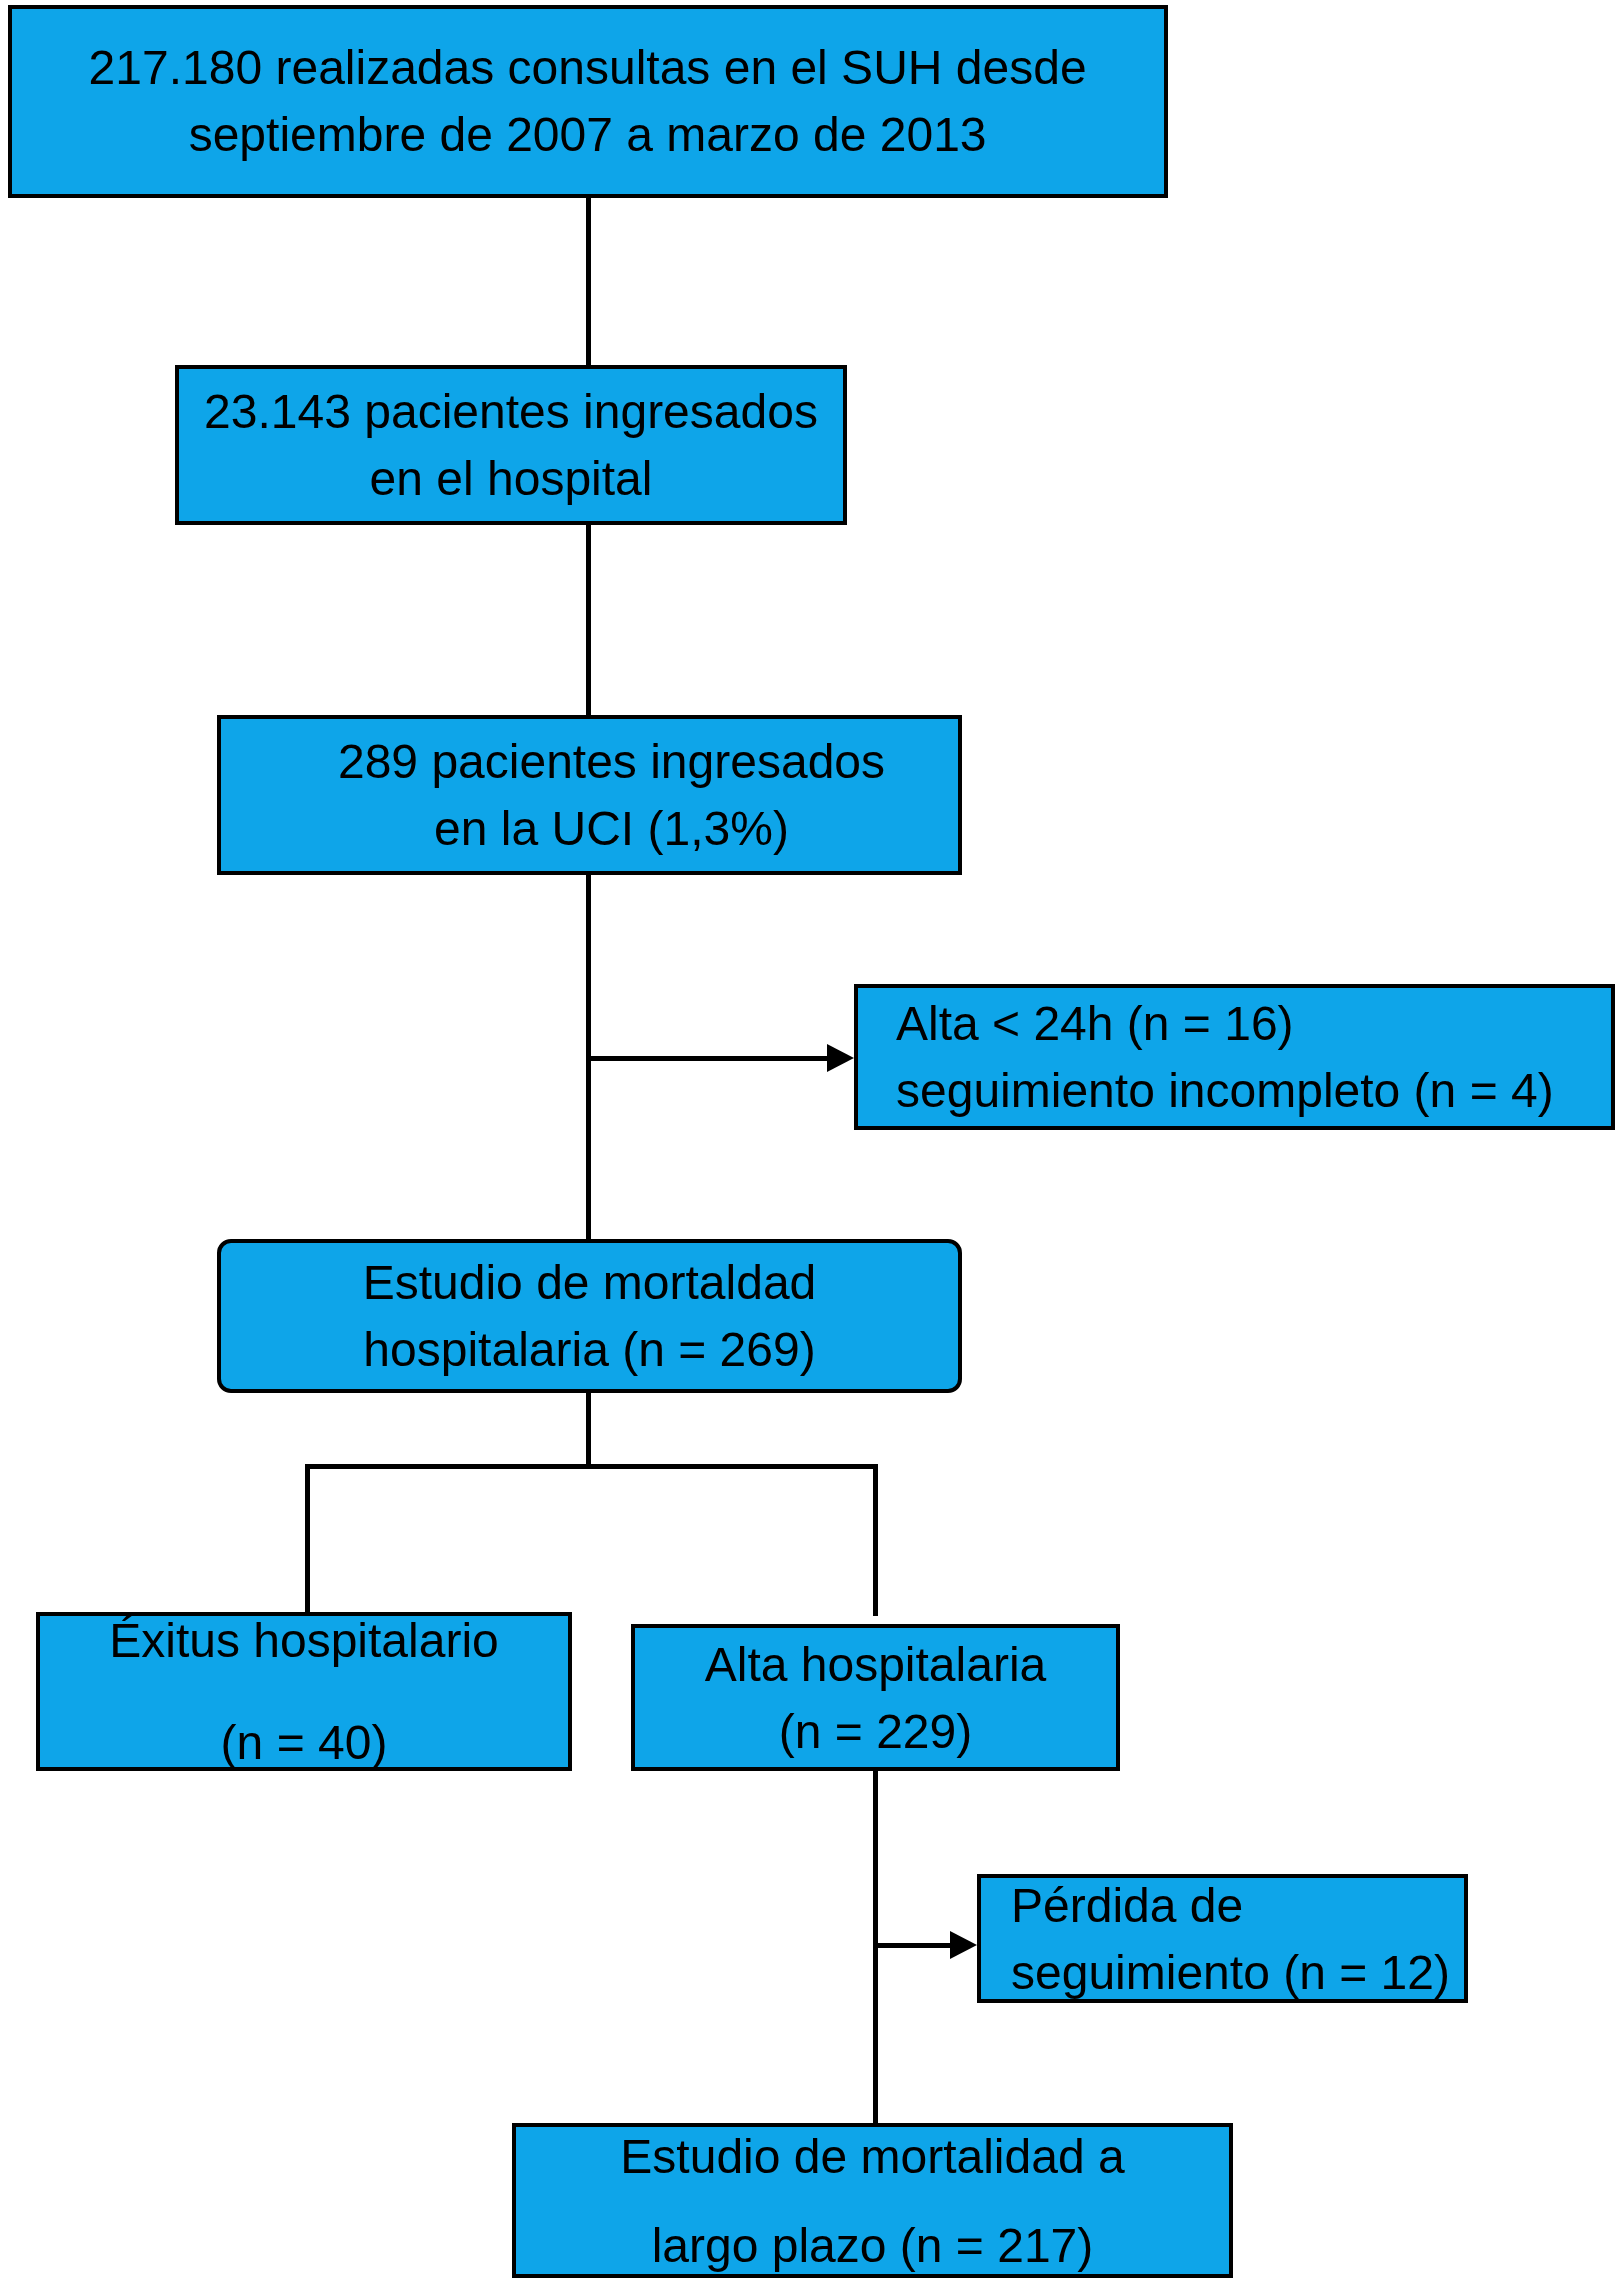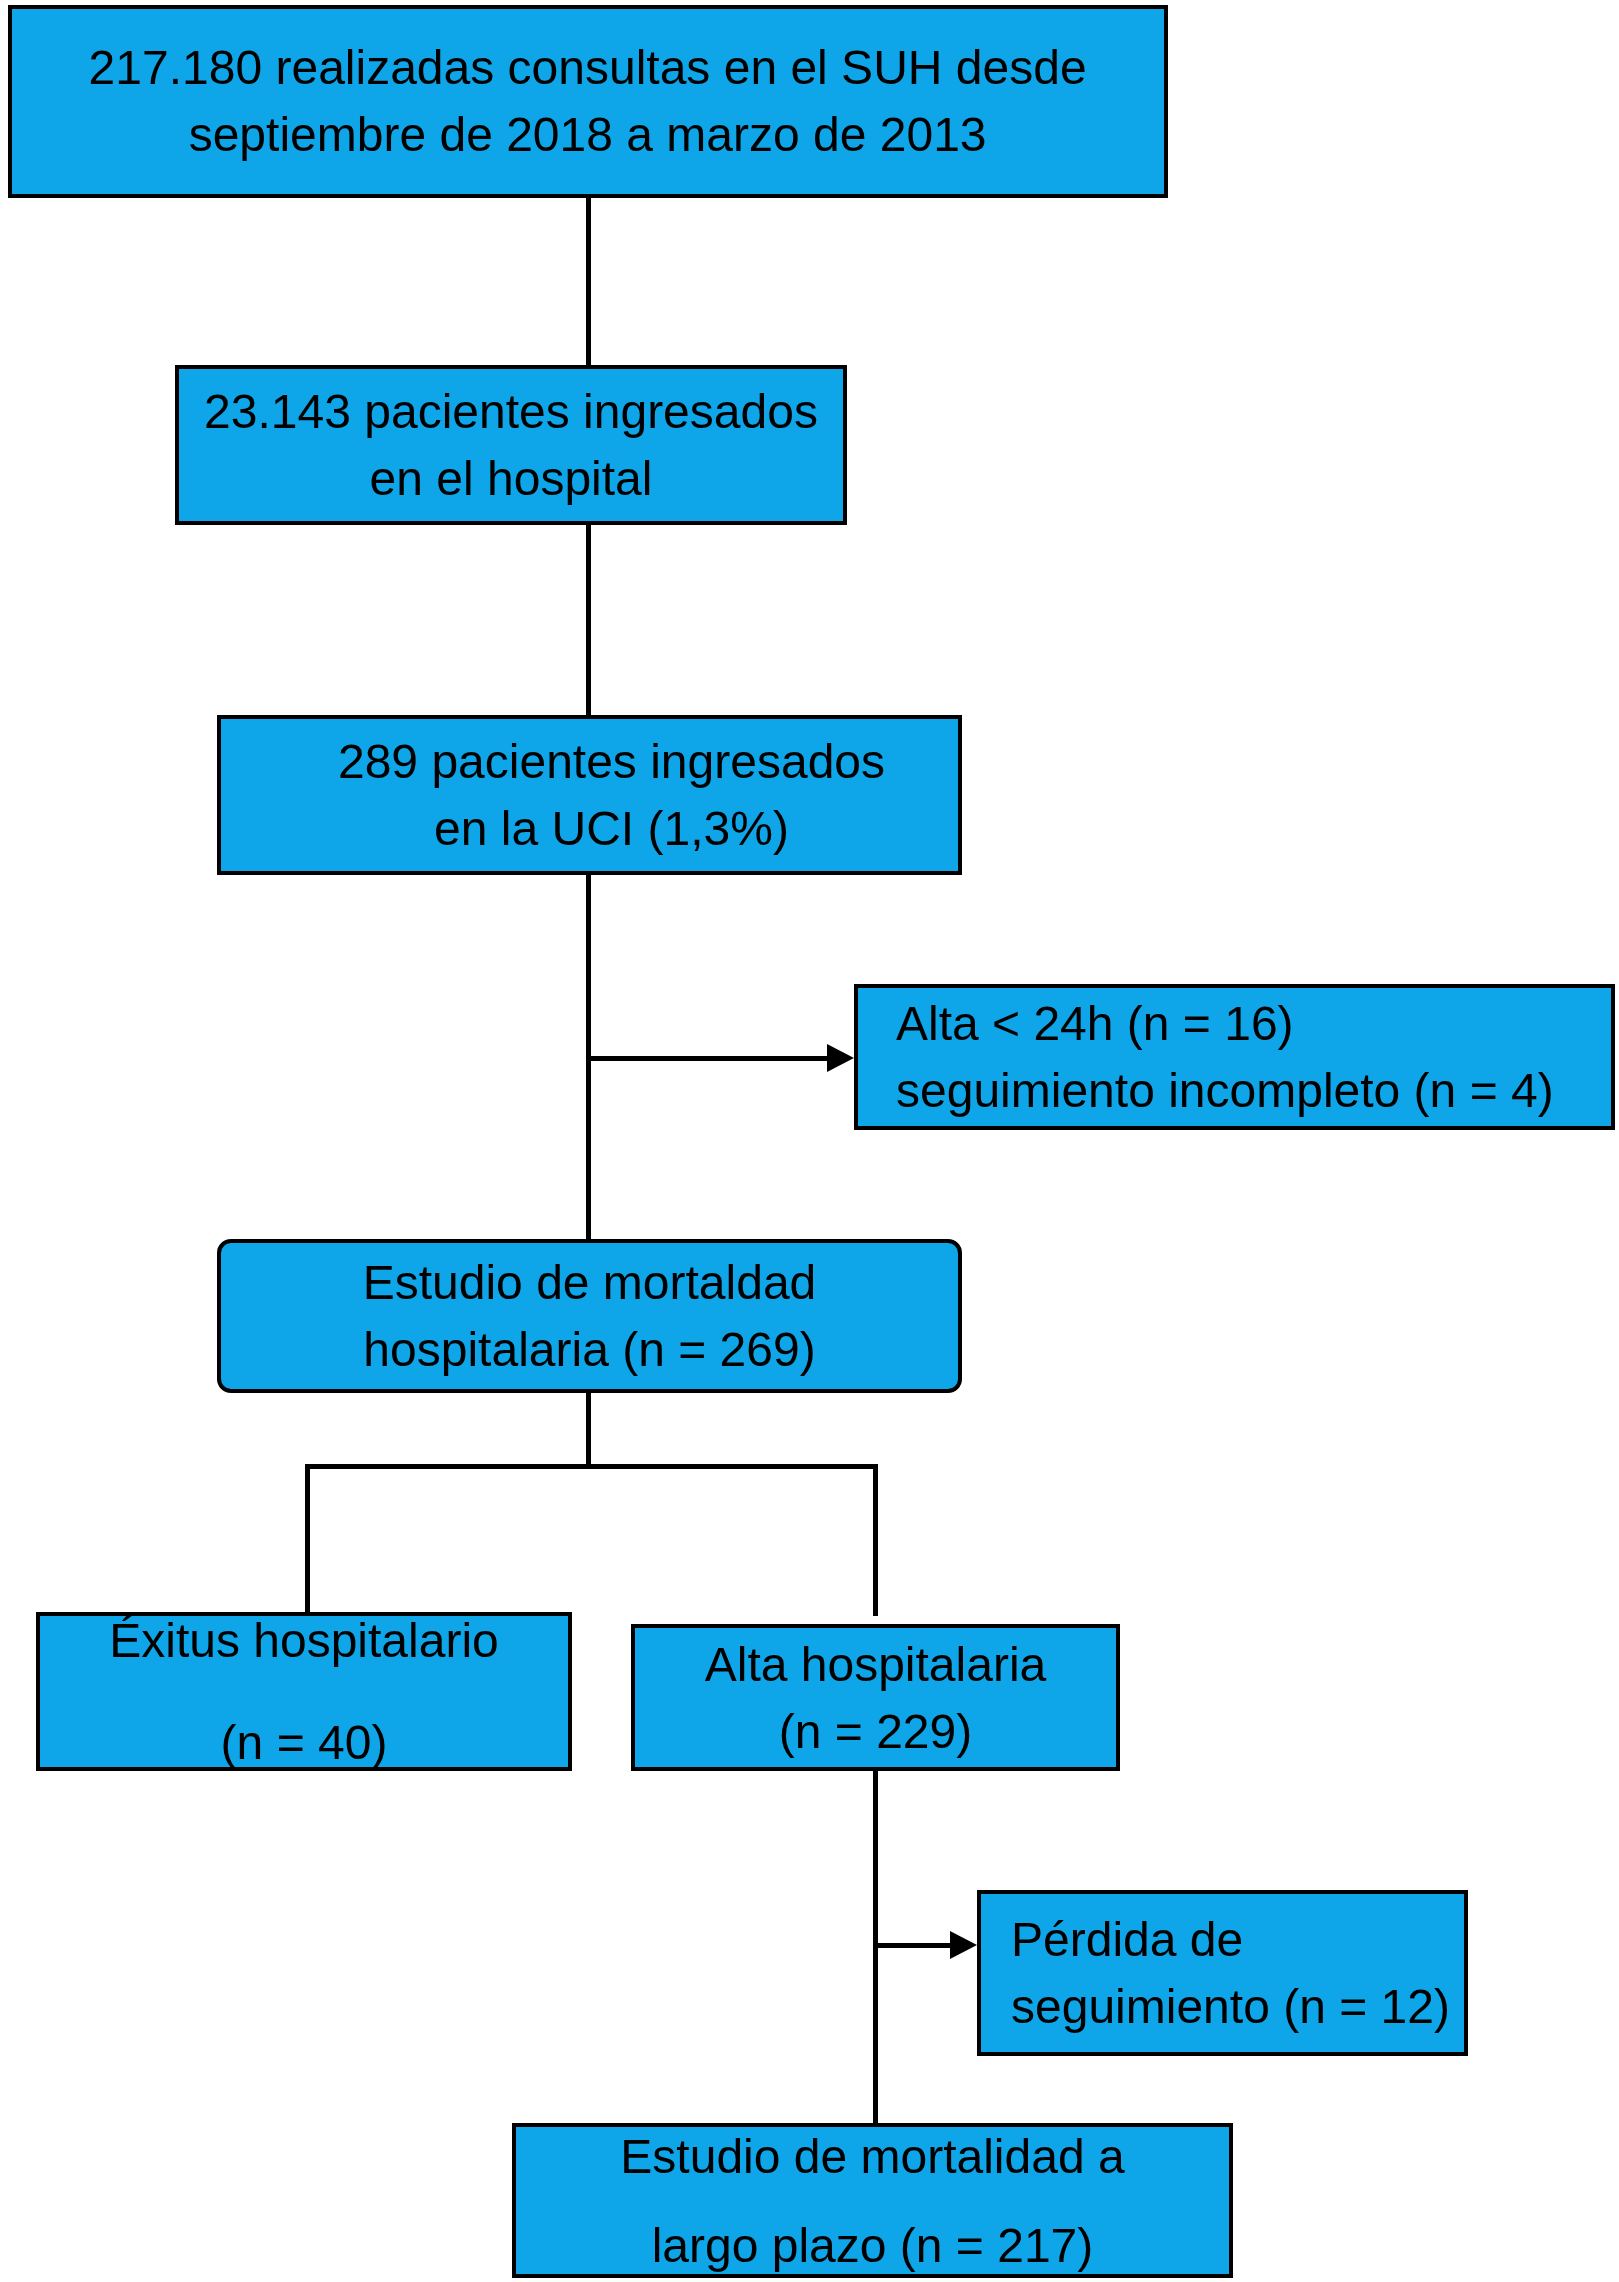--- a/index.html
+++ b/index.html
@@ -50,21 +50,21 @@
   }
 
   
   #node-consultas      { left: 7.6px;    top: 4.8px;    width: 1160px; height: 193px; }
   #node-hospital       { left: 175px;  top: 365px;  width: 672px;  height: 160px; }
   #node-uci            { left: 217px;  top: 715px;  width: 745px;  height: 160px; padding-left: 44px; }
   #node-alta24         { left: 854px;  top: 984px; width: 761px;  height: 146px; padding-left: 38px; }
   #node-mort-hosp      { left: 217px;  top: 1239px; width: 745px;  height: 154px; border-radius: 14px; }
   #node-exitus         { left: 36px;   top: 1612px; width: 536px;  height: 159px; gap: 35px; }
   #node-alta-hosp      { left: 631px;  top: 1612px; width: 489px;  height: 147px; margin-top: 12px; }
-  #node-perdida        { left: 977px; top: 1874px; width: 491px;  height: 166px; padding-left: 30px; margin-top: 16px; }
+  #node-perdida        { left: 977px; top: 1874px; width: 491px;  height: 129px; padding-left: 30px; }
   #node-largo-plazo    { left: 512px;  top: 2123px; width: 721px;  height: 155px; gap: 22px; }
 
   
   #conn-v1      { left: 586px; top: 195px;  width: 4.8px;   height: 173px; }
   #conn-v2      { left: 586px; top: 522px;  width: 4.8px;   height: 196px; }
   #conn-v3      { left: 586px; top: 872px;  width: 4.8px;   height: 370px; }
   #conn-a1-bar  { left: 588px; top: 1056px; width: 240px; height: 4.8px;  }
   #conn-a1-head { left: 827px; top: 1044px; }
   #conn-v4      { left: 586px; top: 1390px; width: 4.8px;   height: 79px;  }
   #conn-hsplit  { left: 305px; top: 1464px; width: 573px; height: 4.8px;  }
@@ -87,21 +87,21 @@
   <div class="conn" id="conn-v4"></div>
   <div class="conn" id="conn-hsplit"></div>
   <div class="conn" id="conn-v5"></div>
   <div class="conn" id="conn-v6"></div>
   <div class="conn" id="conn-v7"></div>
   <div class="conn" id="conn-a2-bar"></div>
   <div class="arrowhead" id="conn-a2-head"></div>
 
   <div class="node center" id="node-consultas">
     <span class="line">217.180 realizadas consultas en el SUH desde</span>
-    <span class="line">septiembre de 2018 a marzo de 2013</span>
+    <span class="line">septiembre de 2007 a marzo de 2013</span>
   </div>
 
   <div class="node center" id="node-hospital">
     <span class="line">23.143 pacientes ingresados</span>
     <span class="line">en el hospital</span>
   </div>
 
   <div class="node center" id="node-uci">
     <span class="line">289 pacientes ingresados</span>
     <span class="line">en la UCI (1,3%)</span>

